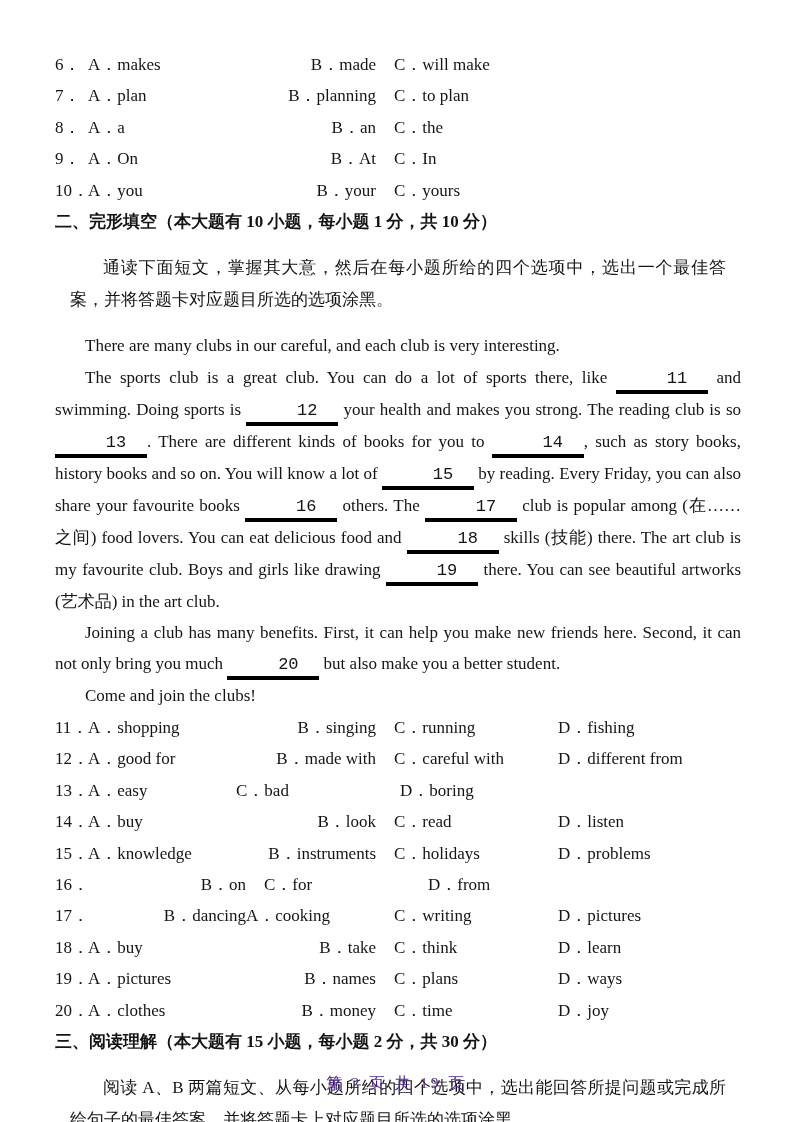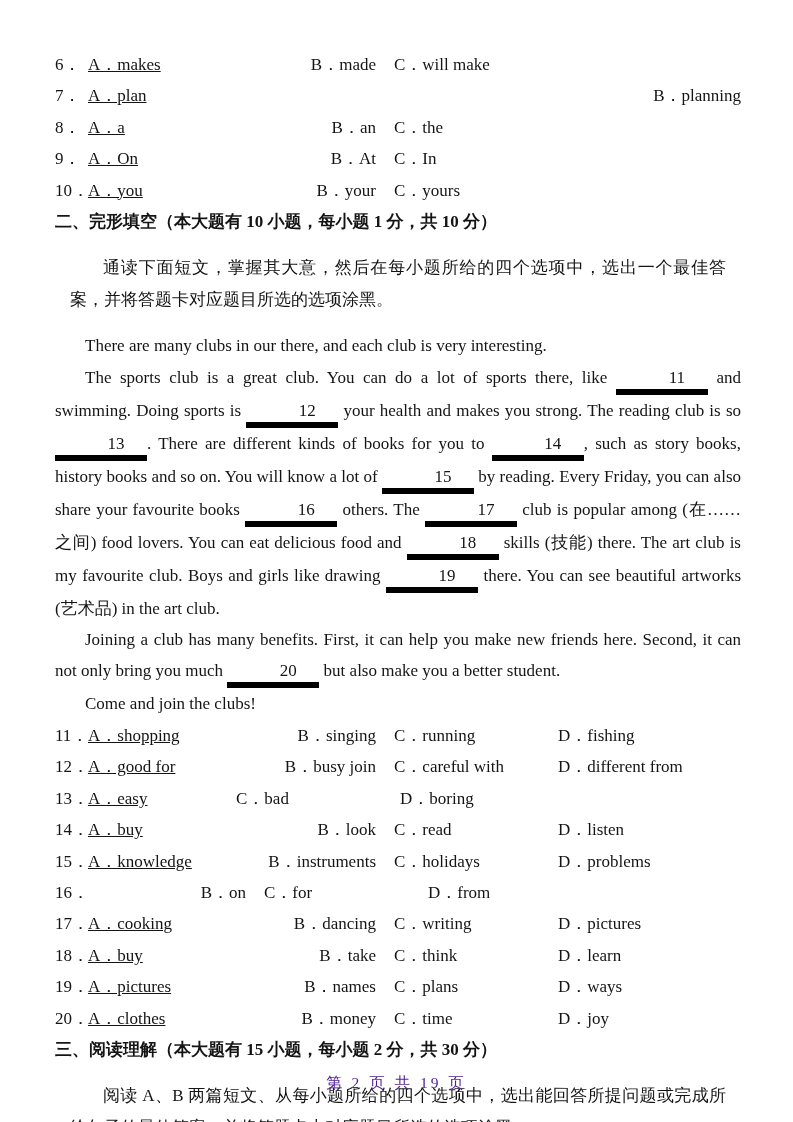--- a/index.html
+++ b/index.html
@@ -7,34 +7,35 @@
     width:793px;height:1122px;background:#ffffff;
     font-family:"Liberation Serif","DejaVu Serif",serif;
     color:#141414;font-size:17px;
   }
   .page{position:relative;width:793px;height:1122px;overflow:hidden;background:#fff;}
   .content{position:absolute;left:55px;top:49px;width:686px;line-height:31.4px;}
   
   .qrow{display:flex;white-space:nowrap;}
   .qnum{width:33px;flex:0 0 33px;}
   .opt{flex:0 0 auto;}
-  .opt.c0{width:130px;text-decoration:underline;}
+  .opt.c0{width:130px;}
   .opt.c1{width:158px;text-align:right;}
   .opt.c2{width:164px;margin-left:18px;}
   .opt:last-child{width:auto;flex:1;}
   
   .sec-title{font-weight:bold;}
   
   p.para{margin:0;text-align:justify;text-indent:30px;}
   p.instr{margin:15px;text-align:justify;text-indent:33px;}
   
   .blank{
     display:inline-block;width:92px;text-align:center;
-    border-bottom:6px solid #000000;line-height:19px;height:21px;
+    border-bottom:4px solid #000000;line-height:19px;height:21px;
     vertical-align:baseline;
+    font-family:Liberation Mono, monospace;
   }
   .footer{
     position:absolute;left:0;bottom:28px;width:100%;
     text-align:center;font-size:15.5px;letter-spacing:3px;color:#4c1d95;
   }
 </style>
 </head>
 <body>
 
 <div class="page">
@@ -44,20 +45,21 @@
         <div class="qrow">
           <span class="qnum">6．</span>
           <span class="opt c0">A．makes</span>
           <span class="opt c1">B．made</span>
           <span class="opt c2">C．will make</span>
         </div>
         <div class="qrow">
           <span class="qnum">7．</span>
           <span class="opt c0">A．plan</span>
           <span class="opt c1">B．planning</span>
+          <span class="opt c2">C．to plan</span>
         </div>
         <div class="qrow">
           <span class="qnum">8．</span>
           <span class="opt c0">A．a</span>
           <span class="opt c1">B．an</span>
           <span class="opt c2">C．the</span>
         </div>
         <div class="qrow">
           <span class="qnum">9．</span>
           <span class="opt c0">A．On</span>
@@ -69,38 +71,38 @@
           <span class="opt c0">A．you</span>
           <span class="opt c1">B．your</span>
           <span class="opt c2">C．yours</span>
         </div>
       </div>
 
     <div class="sec-title">二、完形填空（本大题有 10 小题，每小题 1 分，共 10 分）</div>
     <p class="instr">通读下面短文，掌握其大意，然后在每小题所给的四个选项中，选出一个最佳答案，并将答题卡对应题目所选的选项涂黑。</p>
 
     <div id="cloze-passage">
-        <p class="para">There are many clubs in our there, and each club is very interesting.</p>
+        <p class="para">There are many clubs in our careful, and each club is very interesting.</p>
         <p class="para">The sports club is a great club. You can do a lot of sports there, like <span class="blank">11</span> and swimming. Doing sports is <span class="blank">12</span> your health and makes you strong. The reading club is so <span class="blank">13</span>. There are different kinds of books for you to <span class="blank">14</span>, such as story books, history books and so on. You will know a lot of <span class="blank">15</span> by reading. Every Friday, you can also share your favourite books <span class="blank">16</span> others. The <span class="blank">17</span> club is popular among (在……之间) food lovers. You can eat delicious food and <span class="blank">18</span> skills (技能) there. The art club is my favourite club. Boys and girls like drawing <span class="blank">19</span> there. You can see beautiful artworks (艺术品) in the art club.</p>
         <p class="para">Joining a club has many benefits. First, it can help you make new friends here. Second, it can not only bring you much <span class="blank">20</span> but also make you a better student.</p>
         <p class="para">Come and join the clubs!</p>
       </div>
 
     <div id="cloze-questions">
         <div class="qrow">
           <span class="qnum">11．</span>
           <span class="opt c0">A．shopping</span>
           <span class="opt c1">B．singing</span>
           <span class="opt c2">C．running</span>
           <span class="opt c3">D．fishing</span>
         </div>
         <div class="qrow">
           <span class="qnum">12．</span>
           <span class="opt c0">A．good for</span>
-          <span class="opt c1">B．busy join</span>
+          <span class="opt c1">B．made with</span>
           <span class="opt c2">C．careful with</span>
           <span class="opt c3">D．different from</span>
         </div>
         <div class="qrow">
           <span class="qnum">13．</span>
           <span class="opt c0">A．easy</span>
           <span class="opt c2">C．bad</span>
           <span class="opt c3">D．boring</span>
         </div>
         <div class="qrow">
@@ -118,22 +120,22 @@
           <span class="opt c3">D．problems</span>
         </div>
         <div class="qrow">
           <span class="qnum">16．</span>
           <span class="opt c1">B．on</span>
           <span class="opt c2">C．for</span>
           <span class="opt c3">D．from</span>
         </div>
         <div class="qrow">
           <span class="qnum">17．</span>
+          <span class="opt c1">B．dancing</span>
           <span class="opt c0">A．cooking</span>
-          <span class="opt c1">B．dancing</span>
           <span class="opt c2">C．writing</span>
           <span class="opt c3">D．pictures</span>
         </div>
         <div class="qrow">
           <span class="qnum">18．</span>
           <span class="opt c0">A．buy</span>
           <span class="opt c1">B．take</span>
           <span class="opt c2">C．think</span>
           <span class="opt c3">D．learn</span>
         </div>

